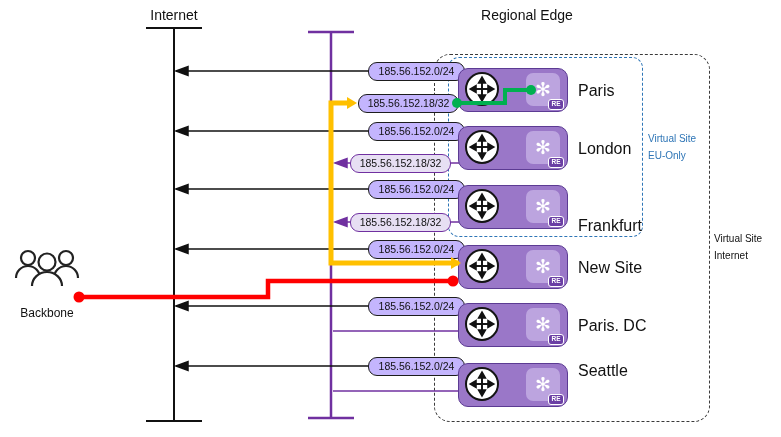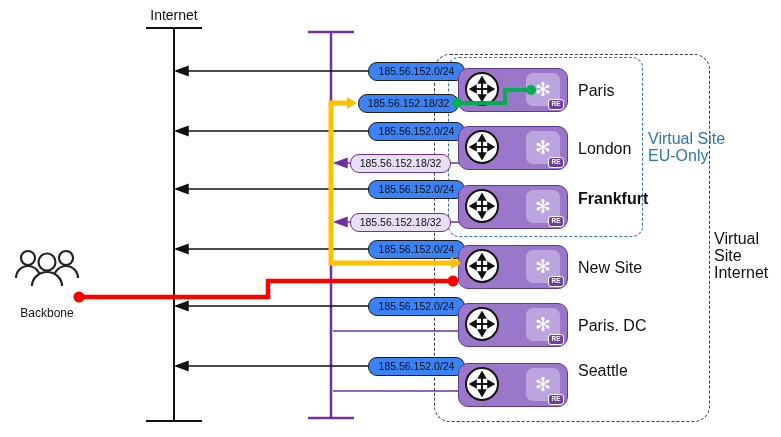--- a/index.html
+++ b/index.html
@@ -2,26 +2,26 @@
 <html><head>
 <meta charset="utf-8">
 <style>
   html,body{margin:0;padding:0;background:#fff;}
   .canvas{position:relative;width:781px;height:437px;background:#fff;overflow:hidden;
           font-family:"Liberation Sans",sans-serif;color:#111;}
   .hdr{position:absolute;top:7px;font-size:14px;text-align:center;color:#111;}
   .gbox{position:absolute;box-sizing:border-box;}
   .gbox.default{border:1.6px dashed #3a3a3a;border-radius:16px;}
   .gbox.eu{border:1.6px dashed #2E75B6;border-radius:11px;}
-  .glabel{position:absolute;font-size:16px;line-height:17px;}
+  .glabel{position:absolute;font-size:10px;line-height:17px;}
   .glabel.eu{color:#2E75B6;}
   .glabel.default{color:#111;}
   svg.layer{position:absolute;left:0;top:0;pointer-events:none;}
   .pill{position:absolute;height:17px;line-height:17px;font-size:10.5px;text-align:center;
-        background:#3b82f6;border:1.4px solid #1d1d1d;border-radius:9px;white-space:nowrap;
+        background:#c4b5fd;border:1.4px solid #1d1d1d;border-radius:9px;white-space:nowrap;
         color:#111;z-index:3;}
   .pill.purple{background:#E7DFF3;border-color:#7030A0;}
   .node{position:absolute;left:458px;width:110px;height:44px;background:#9A77C8;
         border:1.6px solid #5C3B93;border-radius:10px;box-sizing:border-box;z-index:4;}
   .circle{position:absolute;left:6px;top:3px;width:30px;height:30px;background:#fff;
           border:2px solid #141414;border-radius:50%;}
   .circle svg{position:absolute;left:0;top:0;}
   .rebox{position:absolute;right:7px;top:4px;width:34px;height:33px;background:#BCA4DF;
          border-radius:7px;}
   .flake{display:block;width:100%;text-align:center;font-size:19px;line-height:33px;color:#fff;}
@@ -31,20 +31,21 @@
   .city{position:absolute;left:578px;width:95px;font-size:16px;color:#111;z-index:5;}
   .clients-label{position:absolute;left:8px;top:306px;width:78px;text-align:center;
                  font-size:12px;color:#111;}
 </style>
 </head>
 <body>
 
 <div class="canvas">
 
   <div class="hdr" style="left:124px;width:100px;">Internet</div>
+  <div class="hdr" style="left:462px;width:130px;">Regional Edge</div>
 
   <div class="gbox default" style="left:434px;top:54px;width:276px;height:368px;"></div>
   <div class="gbox eu" style="left:448px;top:57px;width:195px;height:180px;"></div>
 
   <div class="glabel eu" style="left:648px;top:130px;">
     <div>Virtual Site</div>
     <div>EU-Only</div>
   </div>
   <div class="glabel default" style="left:714px;top:230px;">
     <div>Virtual Site</div>
@@ -192,21 +193,21 @@
       </svg>
     </div>
     <div class="rebox">
       <span class="flake">✻</span>
       <span class="rebadge">RE</span>
     </div>
   </div>
 
   <div class="city" style="top:82px;">Paris</div>
   <div class="city" style="top:140px;">London</div>
-  <div class="city" style="top:190px;font-weight:bold;">Frankfurt</div>
+  <div class="city" style="top:217px;">Frankfurt</div>
   <div class="city" style="top:259px;">New Site</div>
   <div class="city" style="top:317px;">Paris. DC</div>
   <div class="city" style="top:362px;">Seattle</div>
 
   <svg class="layer" style="left:8px;top:244px;" width="78" height="56" viewBox="0 0 78 56">
     <g stroke="#222" stroke-width="2.2" fill="#fff">
       <circle cx="20" cy="14" r="7"></circle>
         <path d="M8,34 a12,12 0 0 1 24,0"></path>
       <circle cx="58" cy="14" r="7"></circle>
         <path d="M46,34 a12,12 0 0 1 24,0"></path>

